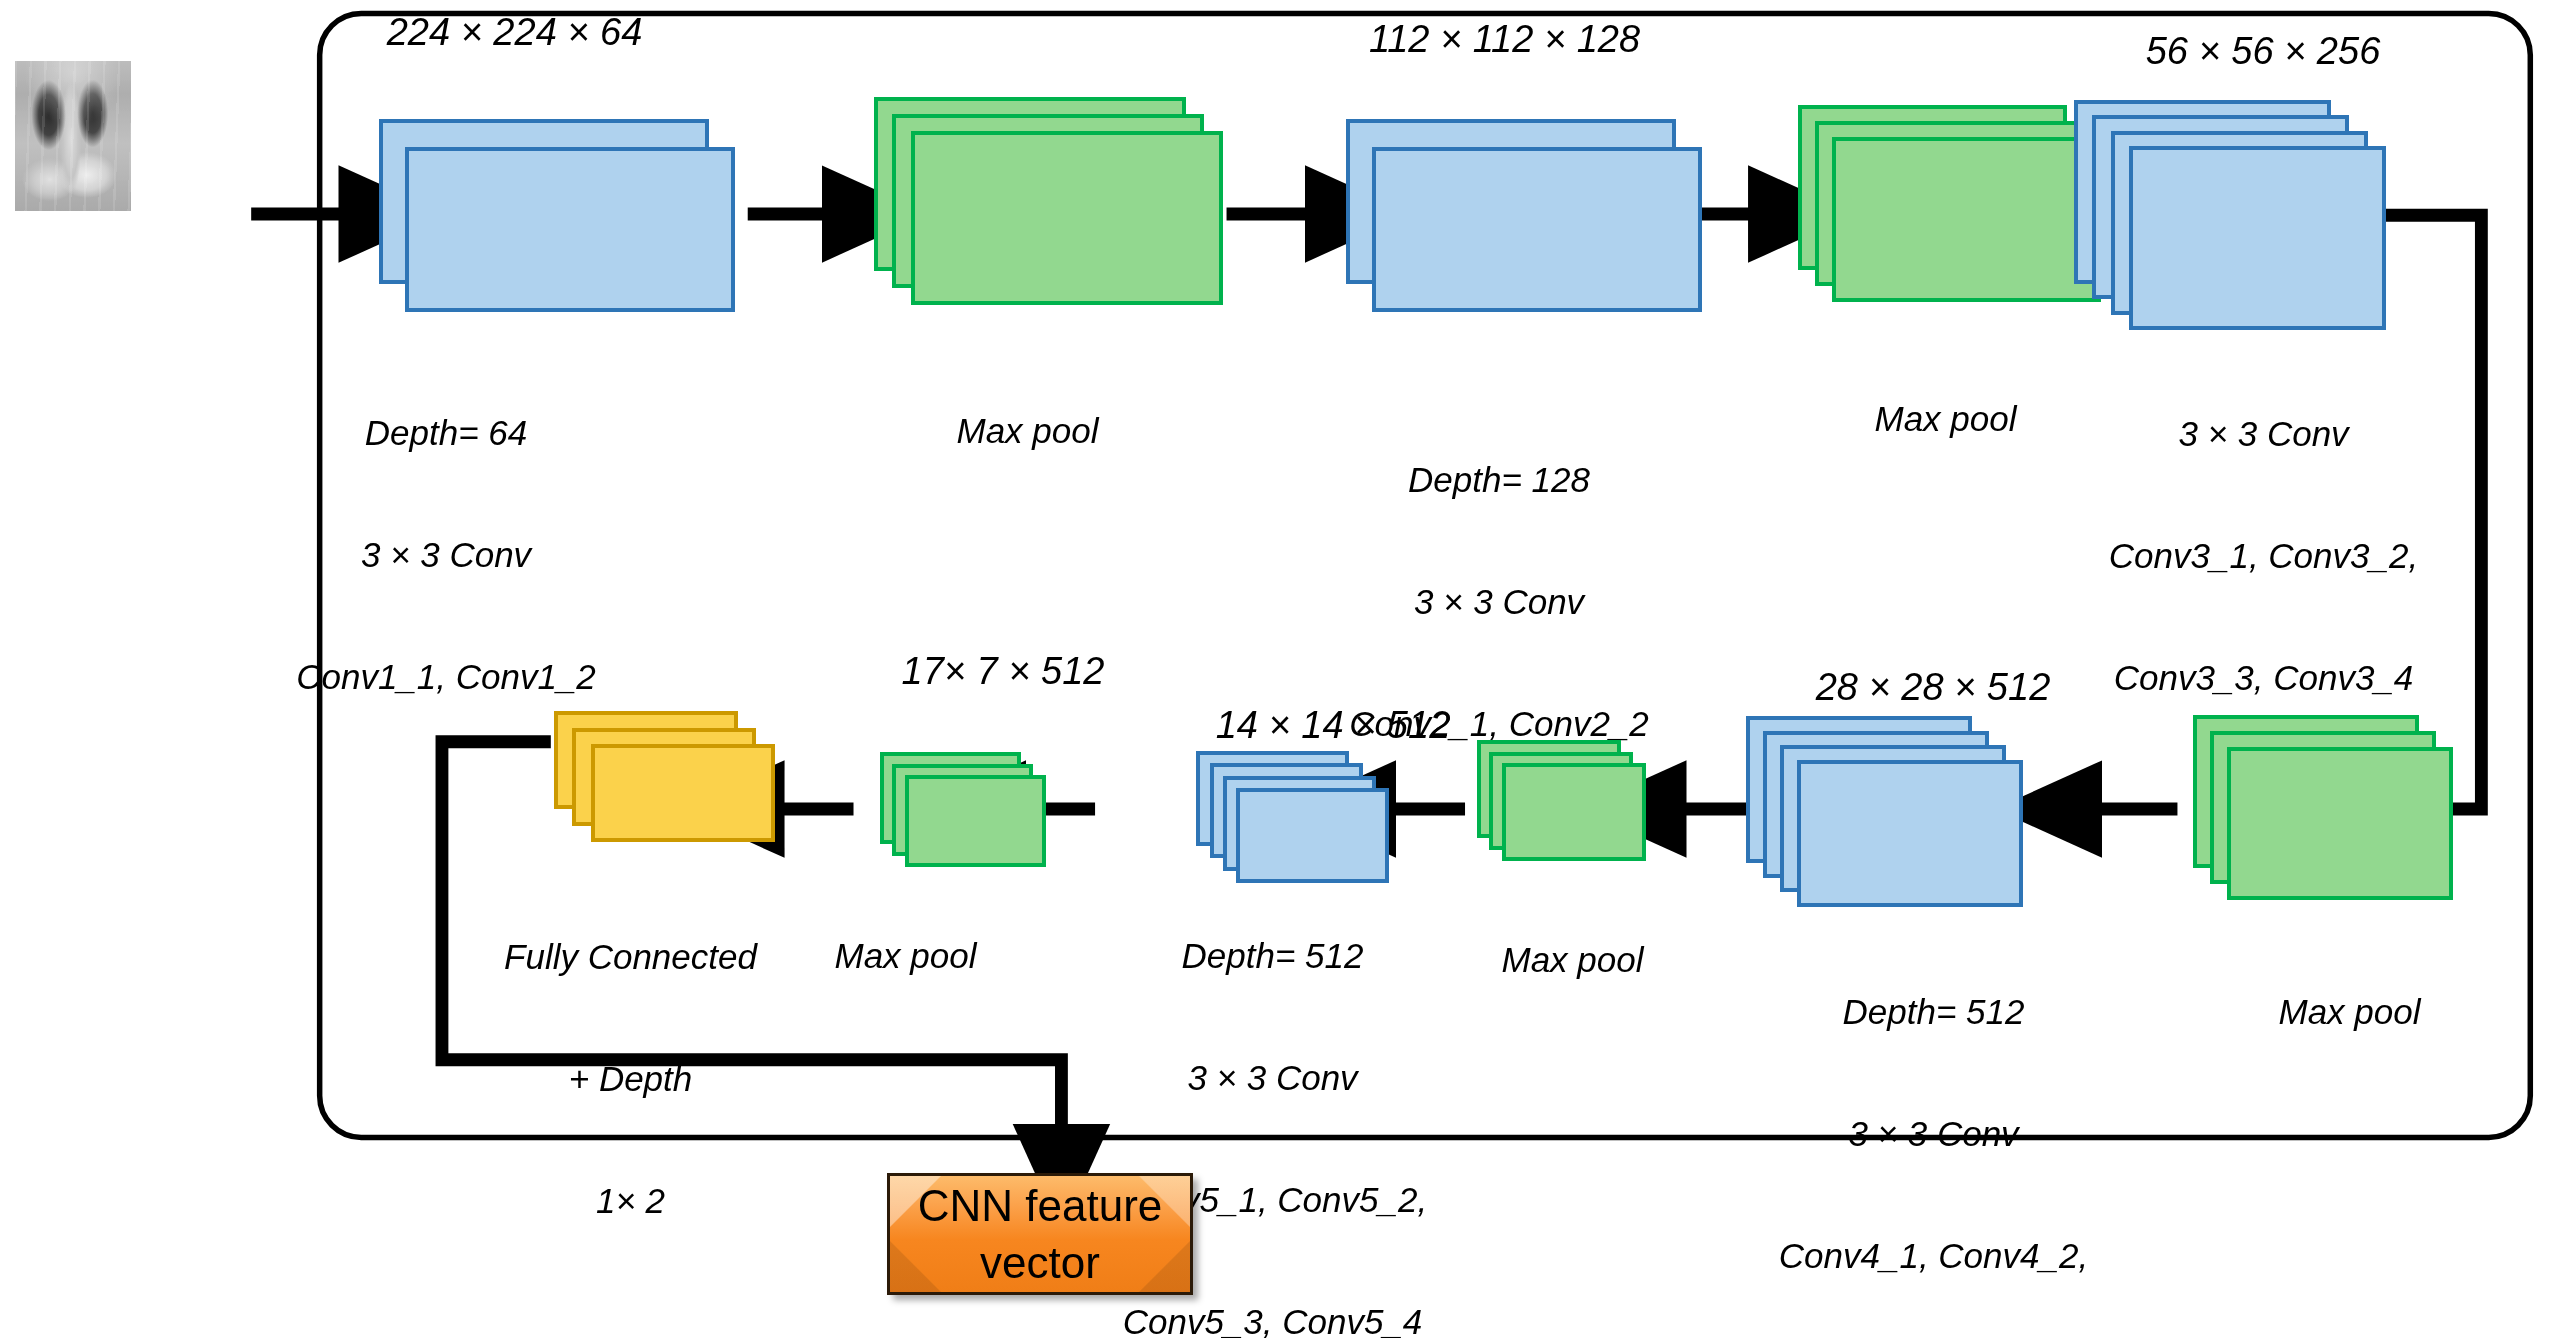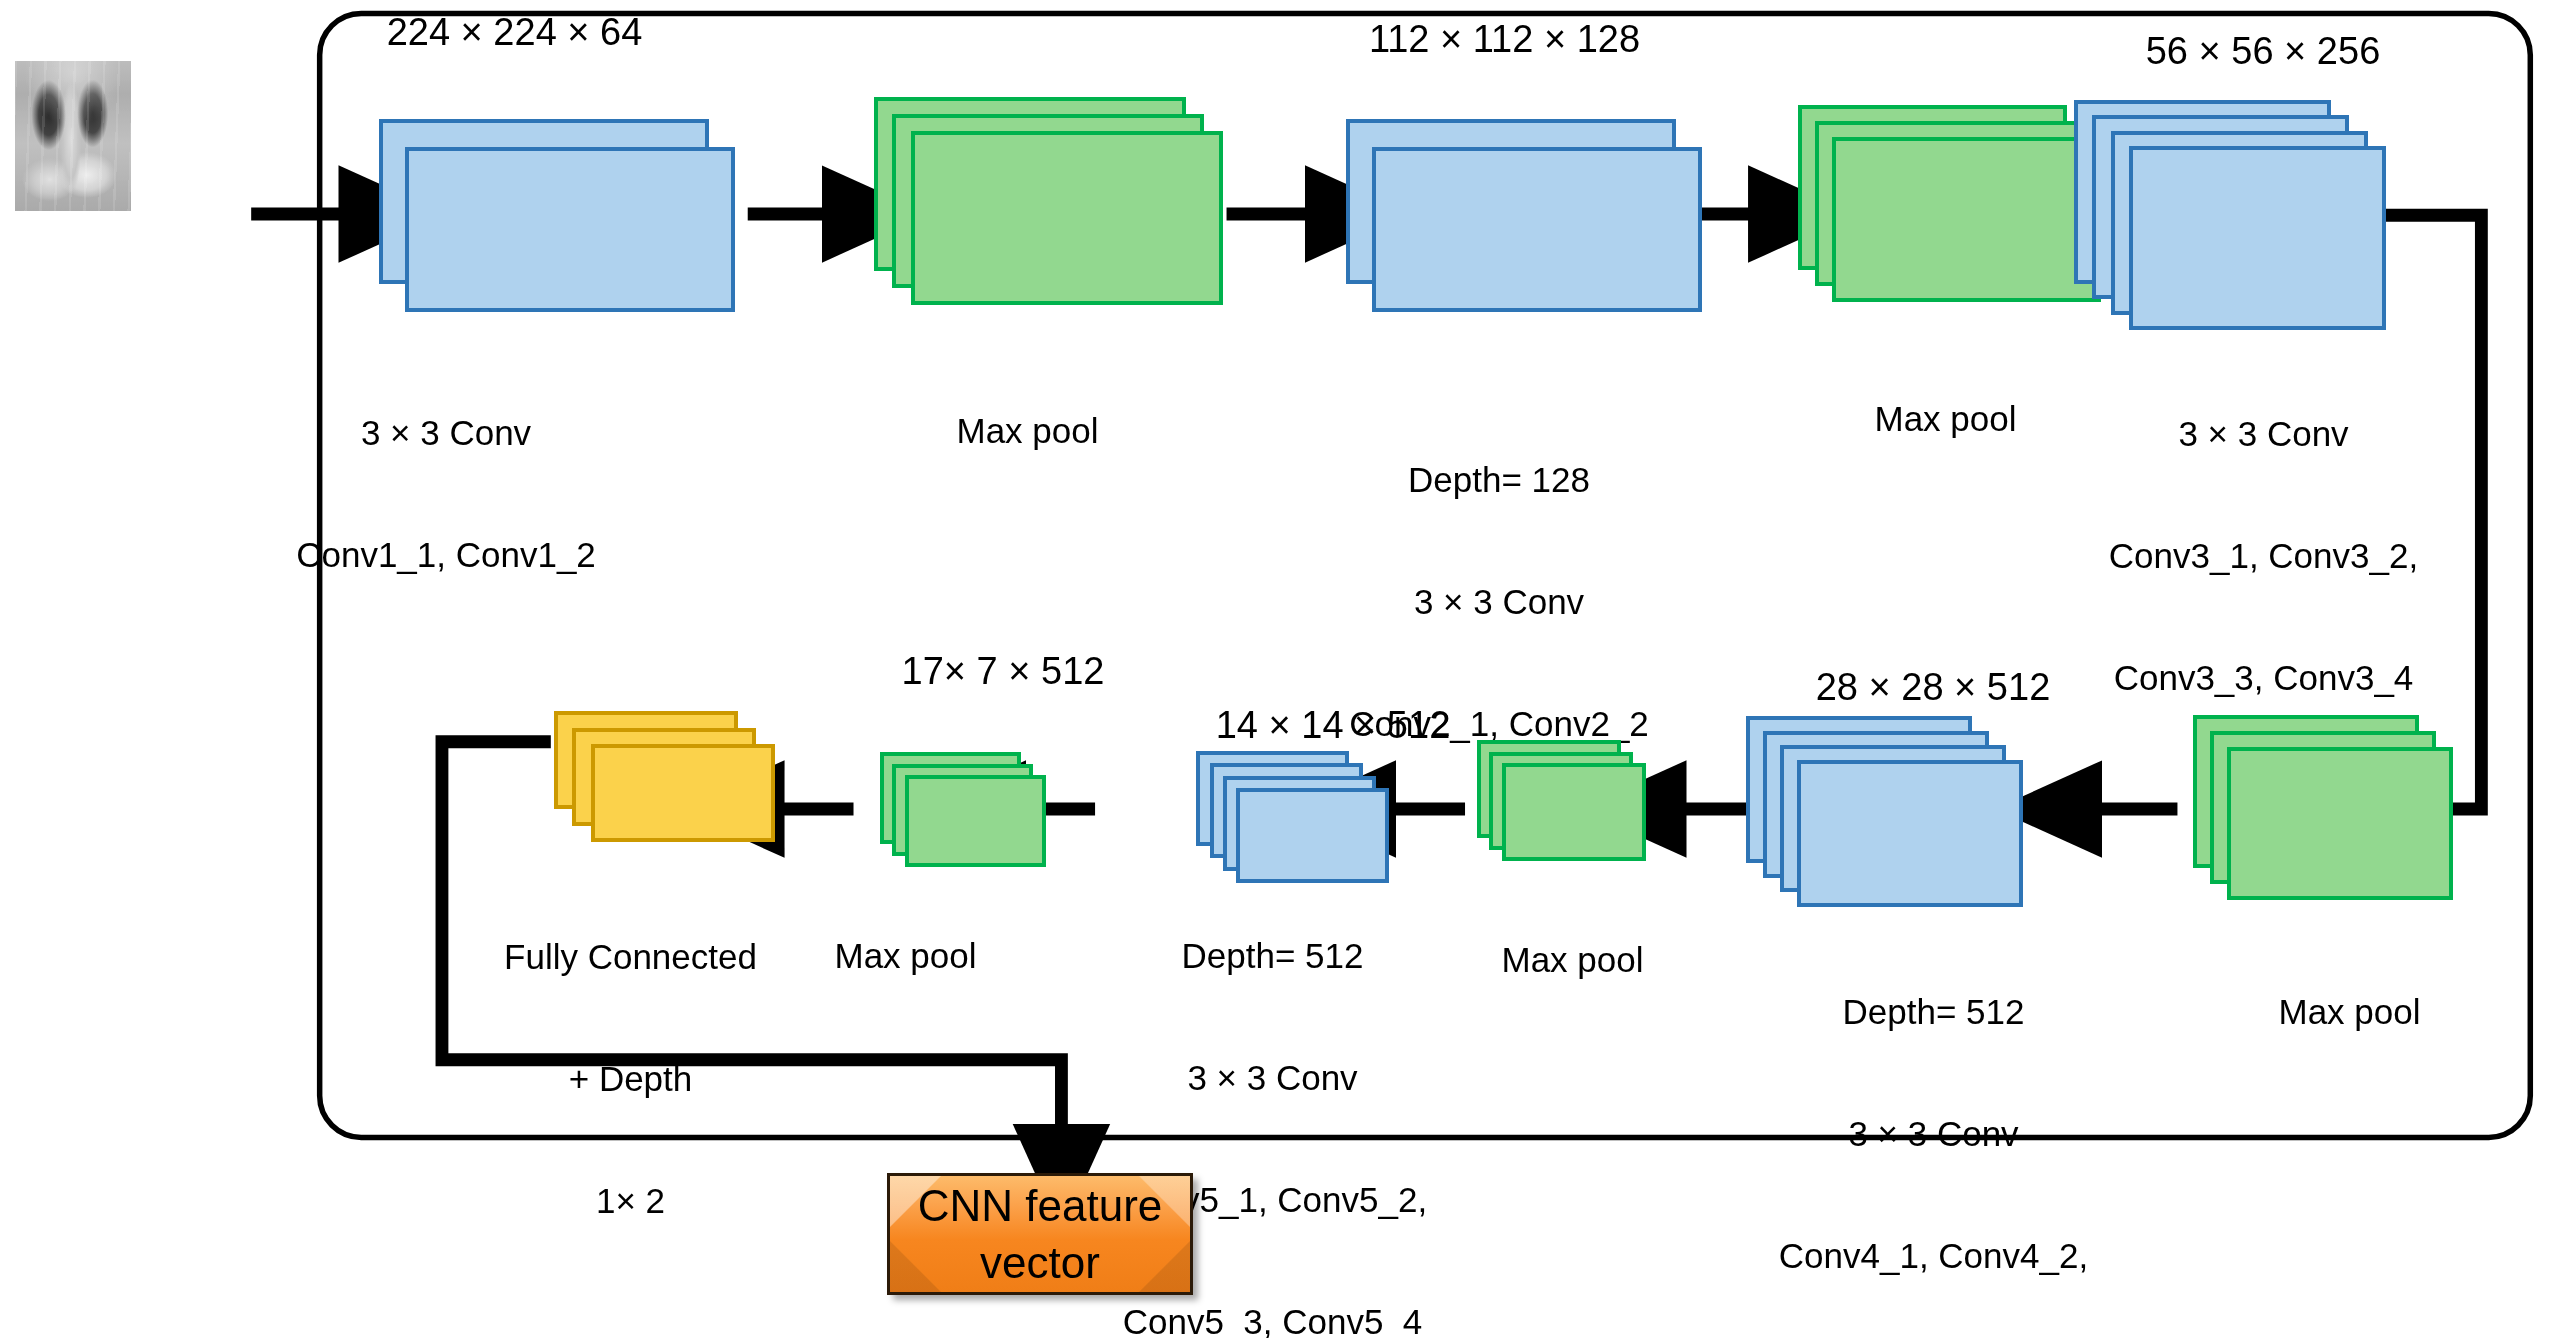--- a/index.html
+++ b/index.html
@@ -9,20 +9,21 @@
     width:2576px;height:1338px;position:relative;overflow:hidden;
     -webkit-font-smoothing:antialiased;
   }
   #stage{position:absolute;left:0;top:0;width:2576px;height:1338px;}
   #svg-layer{position:absolute;left:0;top:0;width:2576px;height:1338px;pointer-events:none;}
 
   
   .lbl{
     position:absolute;color:#000;white-space:pre;line-height:1.16;
     font-weight:400;
+    font-style:italic;
   }
   .dim{font-size:38px;letter-spacing:0px;text-align:center;}
   .cap{font-size:35px;text-align:center;}
   .cap .ln{display:block;}
 
   
   .stack{position:absolute;}
   .sheet{position:absolute;box-sizing:border-box;}
   .blue .sheet{background:#AFD2EE;border:4.3px solid #2E75B6;}
   .green .sheet{background:#92D88F;border:4.9px solid #00B24D;}
@@ -103,20 +104,21 @@
   </svg>
 
   <div class="xray" style="left:14.7px;top:61px;width:116px;height:150px;"></div>
 
   <div class="lbl dim" style="left:343px;top:9.8px;width:343px;">224 × 224 × 64</div>
   <div class="stack blue" style="left:379px;top:119px;width:367px;height:202px;">
     <div class="sheet" style="left:0;top:0;width:330px;height:165px;"></div>
     <div class="sheet" style="left:26px;top:27.5px;width:330px;height:165px;"></div>
   </div>
   <div class="lbl cap" style="left:226px;top:332px;width:440px;">
+    <span class="ln">Depth= 64</span>
     <span class="ln">3 × 3 Conv</span>
     <span class="ln">Conv1_1, Conv1_2</span>
   </div>
 
   <div class="stack green" style="left:874px;top:97px;width:367px;height:220px;">
     <div class="sheet" style="left:0;top:0;width:312px;height:174px;"></div>
     <div class="sheet" style="left:18.4px;top:17px;width:312px;height:174px;"></div>
     <div class="sheet" style="left:37px;top:34px;width:312px;height:174px;"></div>
   </div>
   <div class="lbl cap" style="left:856px;top:330px;width:343px;">

